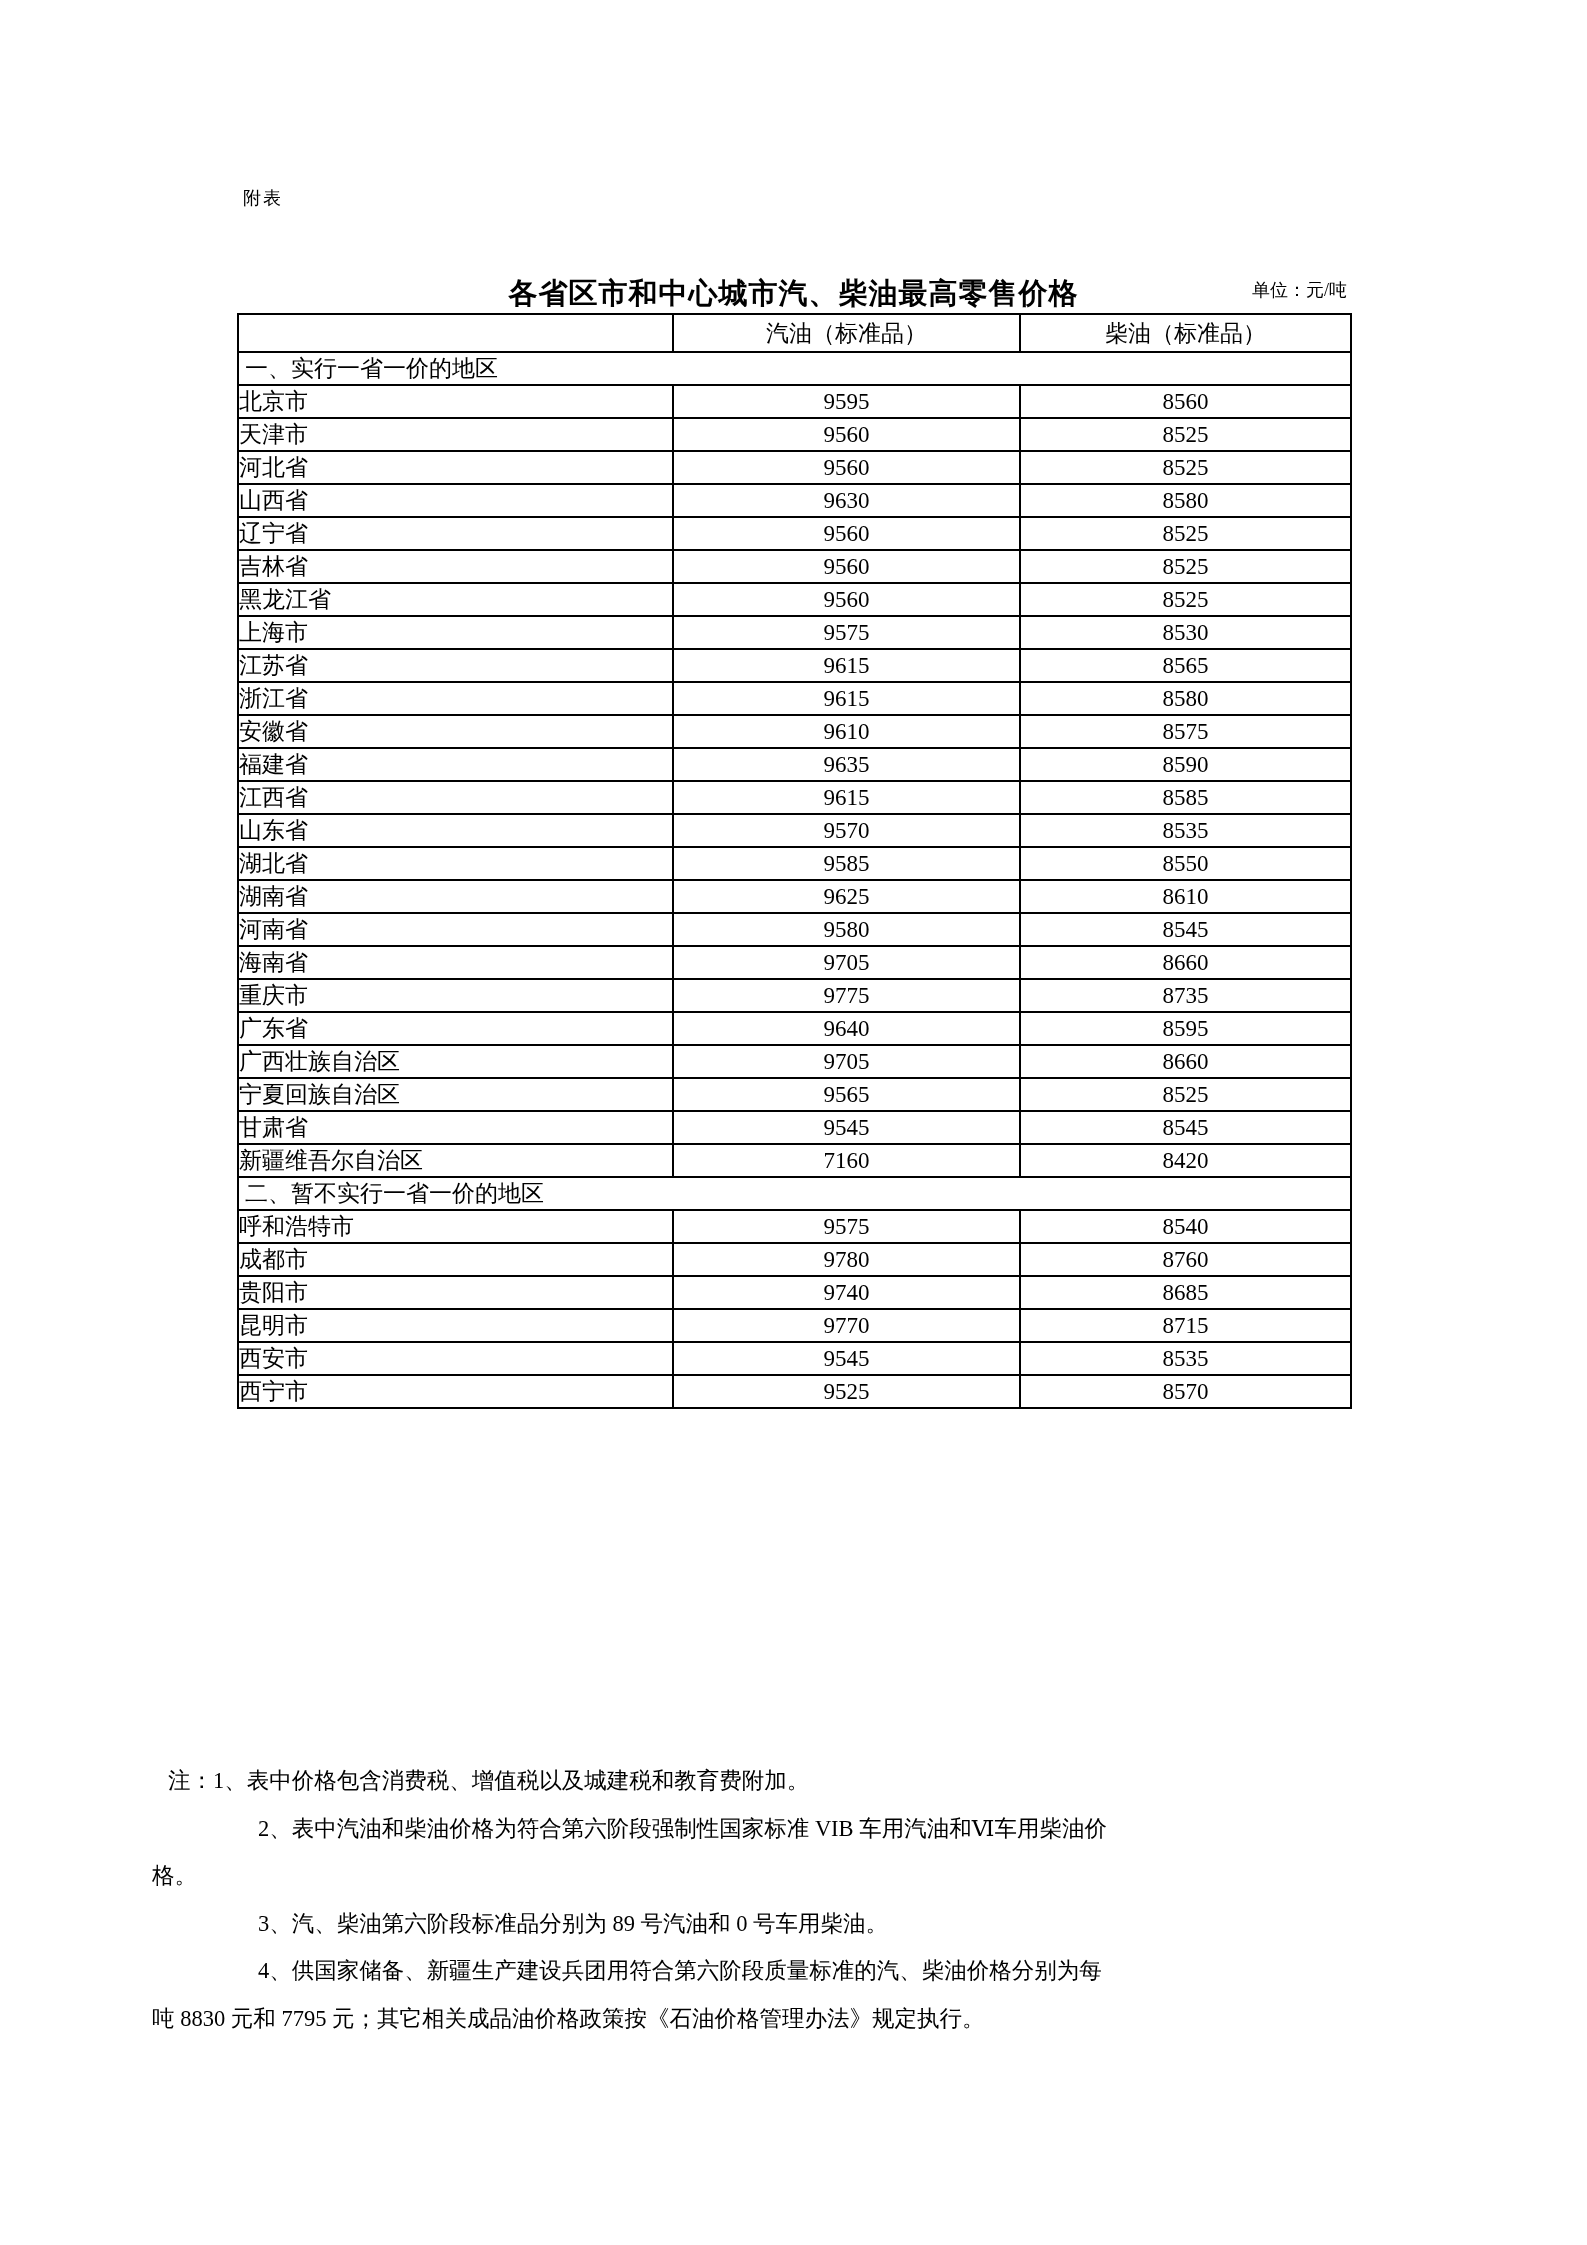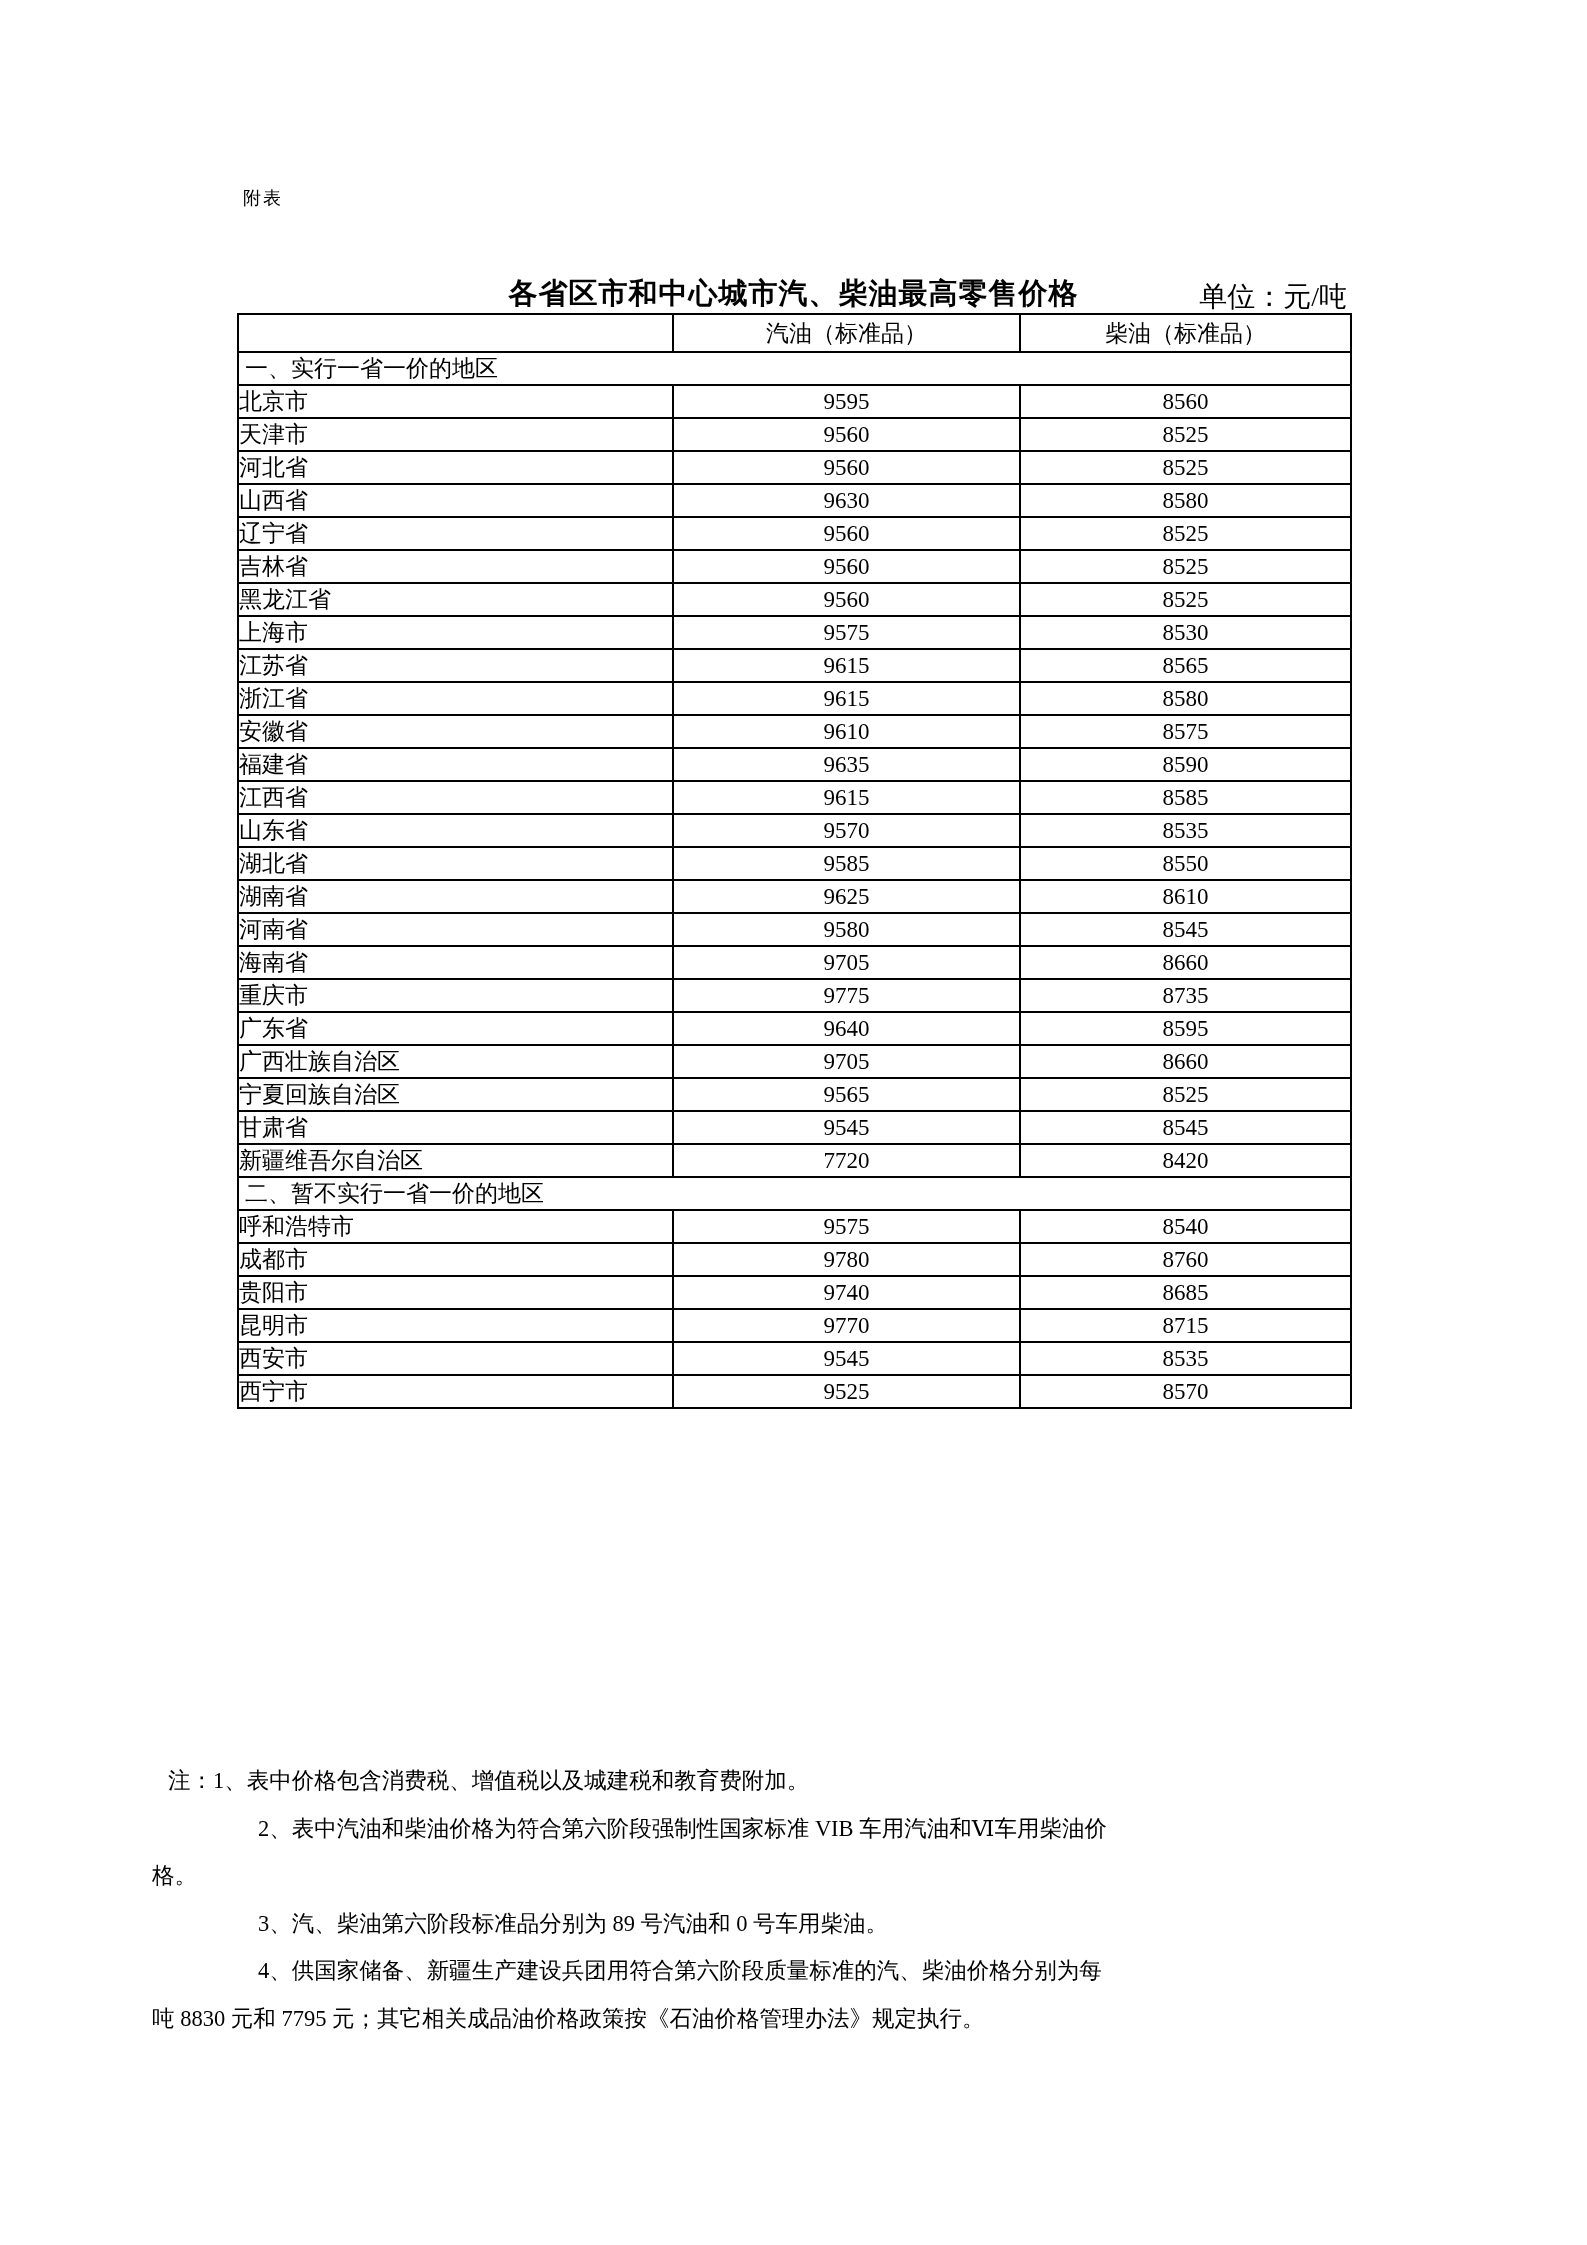--- a/index.html
+++ b/index.html
@@ -18,21 +18,21 @@
   }
   .title {
     position:absolute; left:237px; top:226px; width:1113px;
     text-align:center; font-size:29px; font-weight:700;
     font-family:"Liberation Sans","DejaVu Sans",sans-serif;
     letter-spacing:1px;
     margin-top:48px;
   }
   .unit {
     position:absolute; left:237px; top:278px; width:1110px;
-    text-align:right; font-size:28px;
+    text-align:right; font-size:18px;
   }
 
   table.price-table {
     position:absolute; left:237px; top:313px; width:1113px;
     border-collapse:collapse; table-layout:fixed;
   }
   .price-table th, .price-table td {
     border:2px solid #000; padding:0;
     font-size:23px; font-weight:400;
     vertical-align:middle;
@@ -192,21 +192,21 @@
           <td class="num-cell">9565</td>
           <td class="num-cell">8525</td>
         </tr>
         <tr>
           <td class="region-cell">甘肃省</td>
           <td class="num-cell">9545</td>
           <td class="num-cell">8545</td>
         </tr>
         <tr>
           <td class="region-cell">新疆维吾尔自治区</td>
-          <td class="num-cell">7720</td>
+          <td class="num-cell">7160</td>
           <td class="num-cell">8420</td>
         </tr>
         <tr class="section-row">
           <td colspan="3">二、暂不实行一省一价的地区</td>
         </tr>
         <tr>
           <td class="region-cell">呼和浩特市</td>
           <td class="num-cell">9575</td>
           <td class="num-cell">8540</td>
         </tr>

